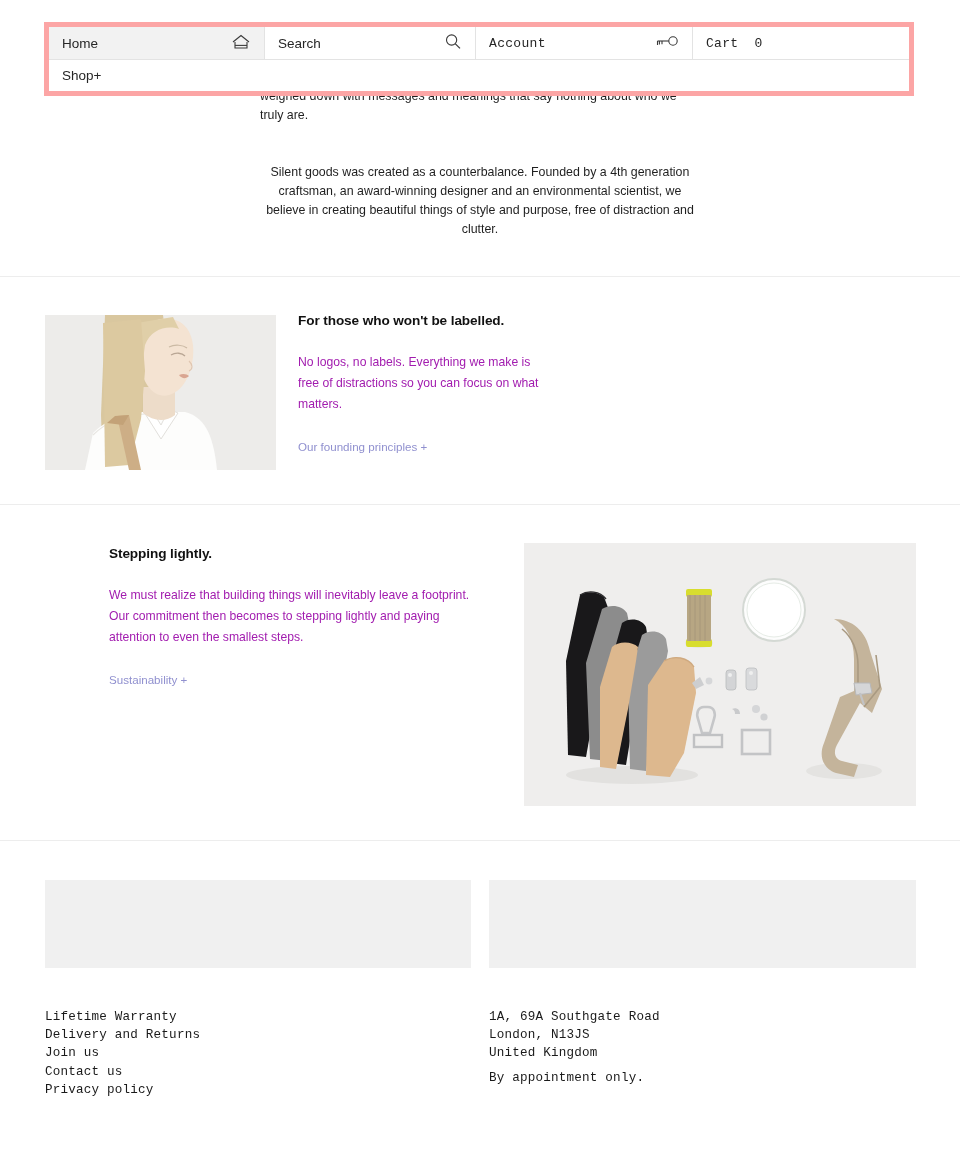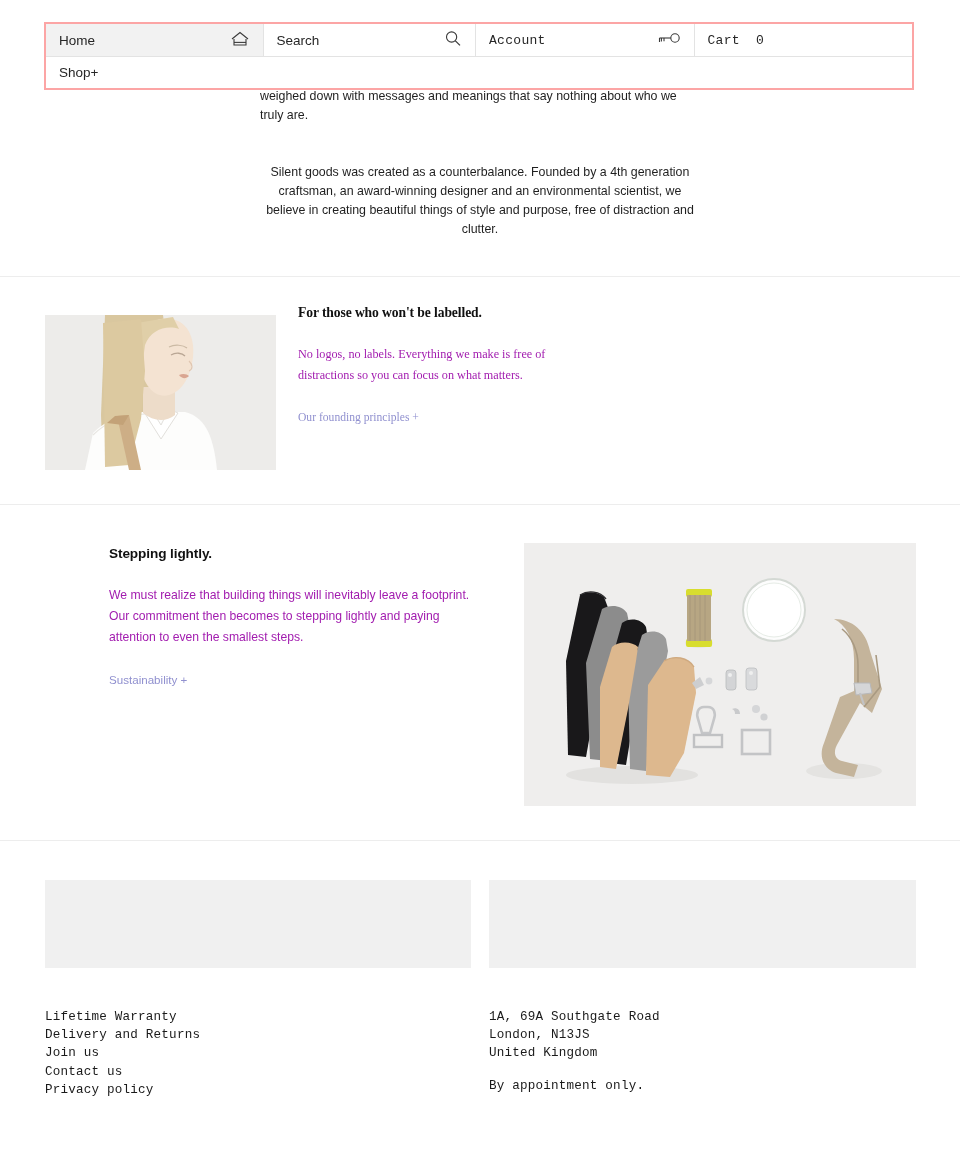--- a/index.html
+++ b/index.html
@@ -9,21 +9,21 @@
     font-family:"Liberation Sans", sans-serif;
     color:#1a1a1a;
     overflow:hidden;
   }
   .page { position:relative; width:960px; height:1165px; }
 
   
   .nav {
     position:absolute; top:22px; left:44px; width:870px;
     z-index:50;
-    border:2px solid #fca5a5;
+    border:5px solid #fca5a5;
     background:#ffffff;
   }
   .nav-row { display:flex; }
   .nav-row-top { border-bottom:1px solid #e3e3e3; }
   .nav-cell {
     display:flex; align-items:center; justify-content:space-between;
     height:32px; padding:0 13px;
     border-right:1px solid #e3e3e3;
     background:#ffffff;
     font-size:13.5px;
@@ -57,21 +57,21 @@
   .d2 { top:504px; }
   .d3 { top:840px; }
   .d4 { top:968px; }
 
   
   .sec-labelled { position:absolute; left:0; top:276px; width:960px; height:228px; }
   .photo-portrait {
     position:absolute; left:45px; top:39px; width:231px; height:155px;
     background:#edeceb; overflow:hidden;
   }
-  .txt-labelled { position:absolute; left:298px; top:28px; width:250px;font-family:Liberation Serif, serif; }
+  .txt-labelled { position:absolute; left:298px; top:36px; width:250px; }
   .sec-head {
     font-size:13.6px; font-weight:700; line-height:18px; color:#111; letter-spacing:-.1px;
   }
   .sec-body { margin-top:22px; font-size:12.2px; line-height:21px; color:#a21caf; }
   .sec-link {
     display:inline-block; margin-top:24px;
     font-size:11.6px; color:#9090cf; text-decoration:none; line-height:15px;
   }
 
   
@@ -93,21 +93,21 @@
   
   .footer { position:absolute; left:0; top:968px; width:960px; height:197px; background:#fff; }
   .foot-links { position:absolute; left:45px; top:40px; }
   .foot-links a {
     display:block; font-family:"Liberation Mono", monospace;
     font-size:12.6px; line-height:18.2px; color:#1a1a1a; text-decoration:none; letter-spacing:.2px;
   }
   .foot-addr { position:absolute; left:489px; top:40px;
     font-family:"Liberation Mono", monospace; font-size:12.6px; line-height:18.2px;
     color:#1a1a1a; letter-spacing:.2px; }
-  .foot-addr .gap { margin-top:14px; }
+  .foot-addr .gap { margin-top:6px; }
 </style>
 </head>
 <body>
 
 <div class="page">
 
   <div class="nav">
 
     <div class="nav-row nav-row-top">
 

